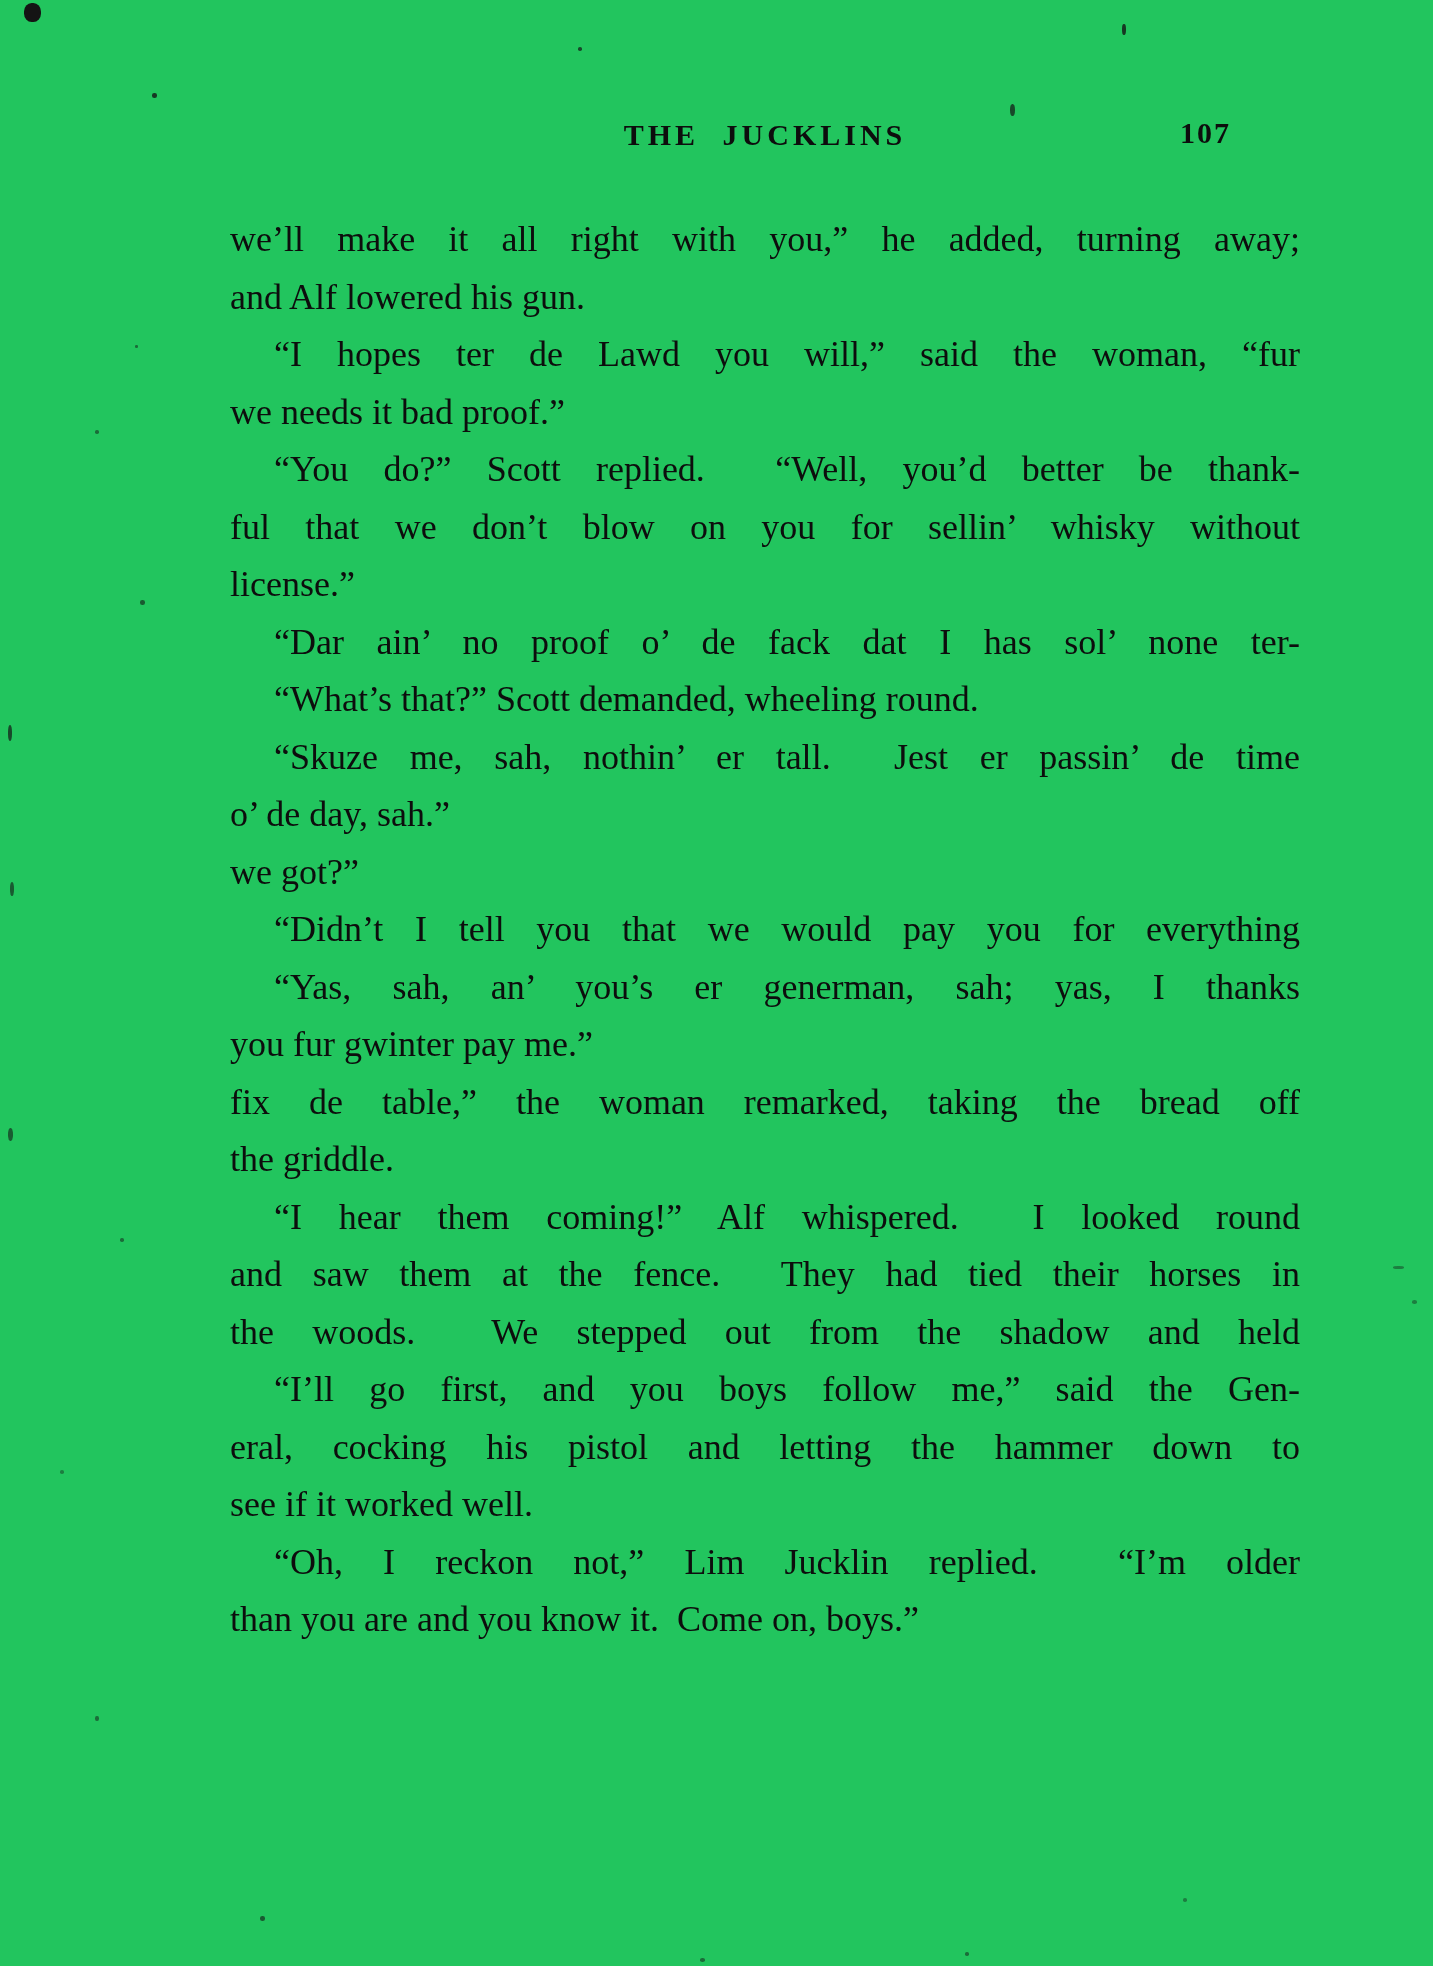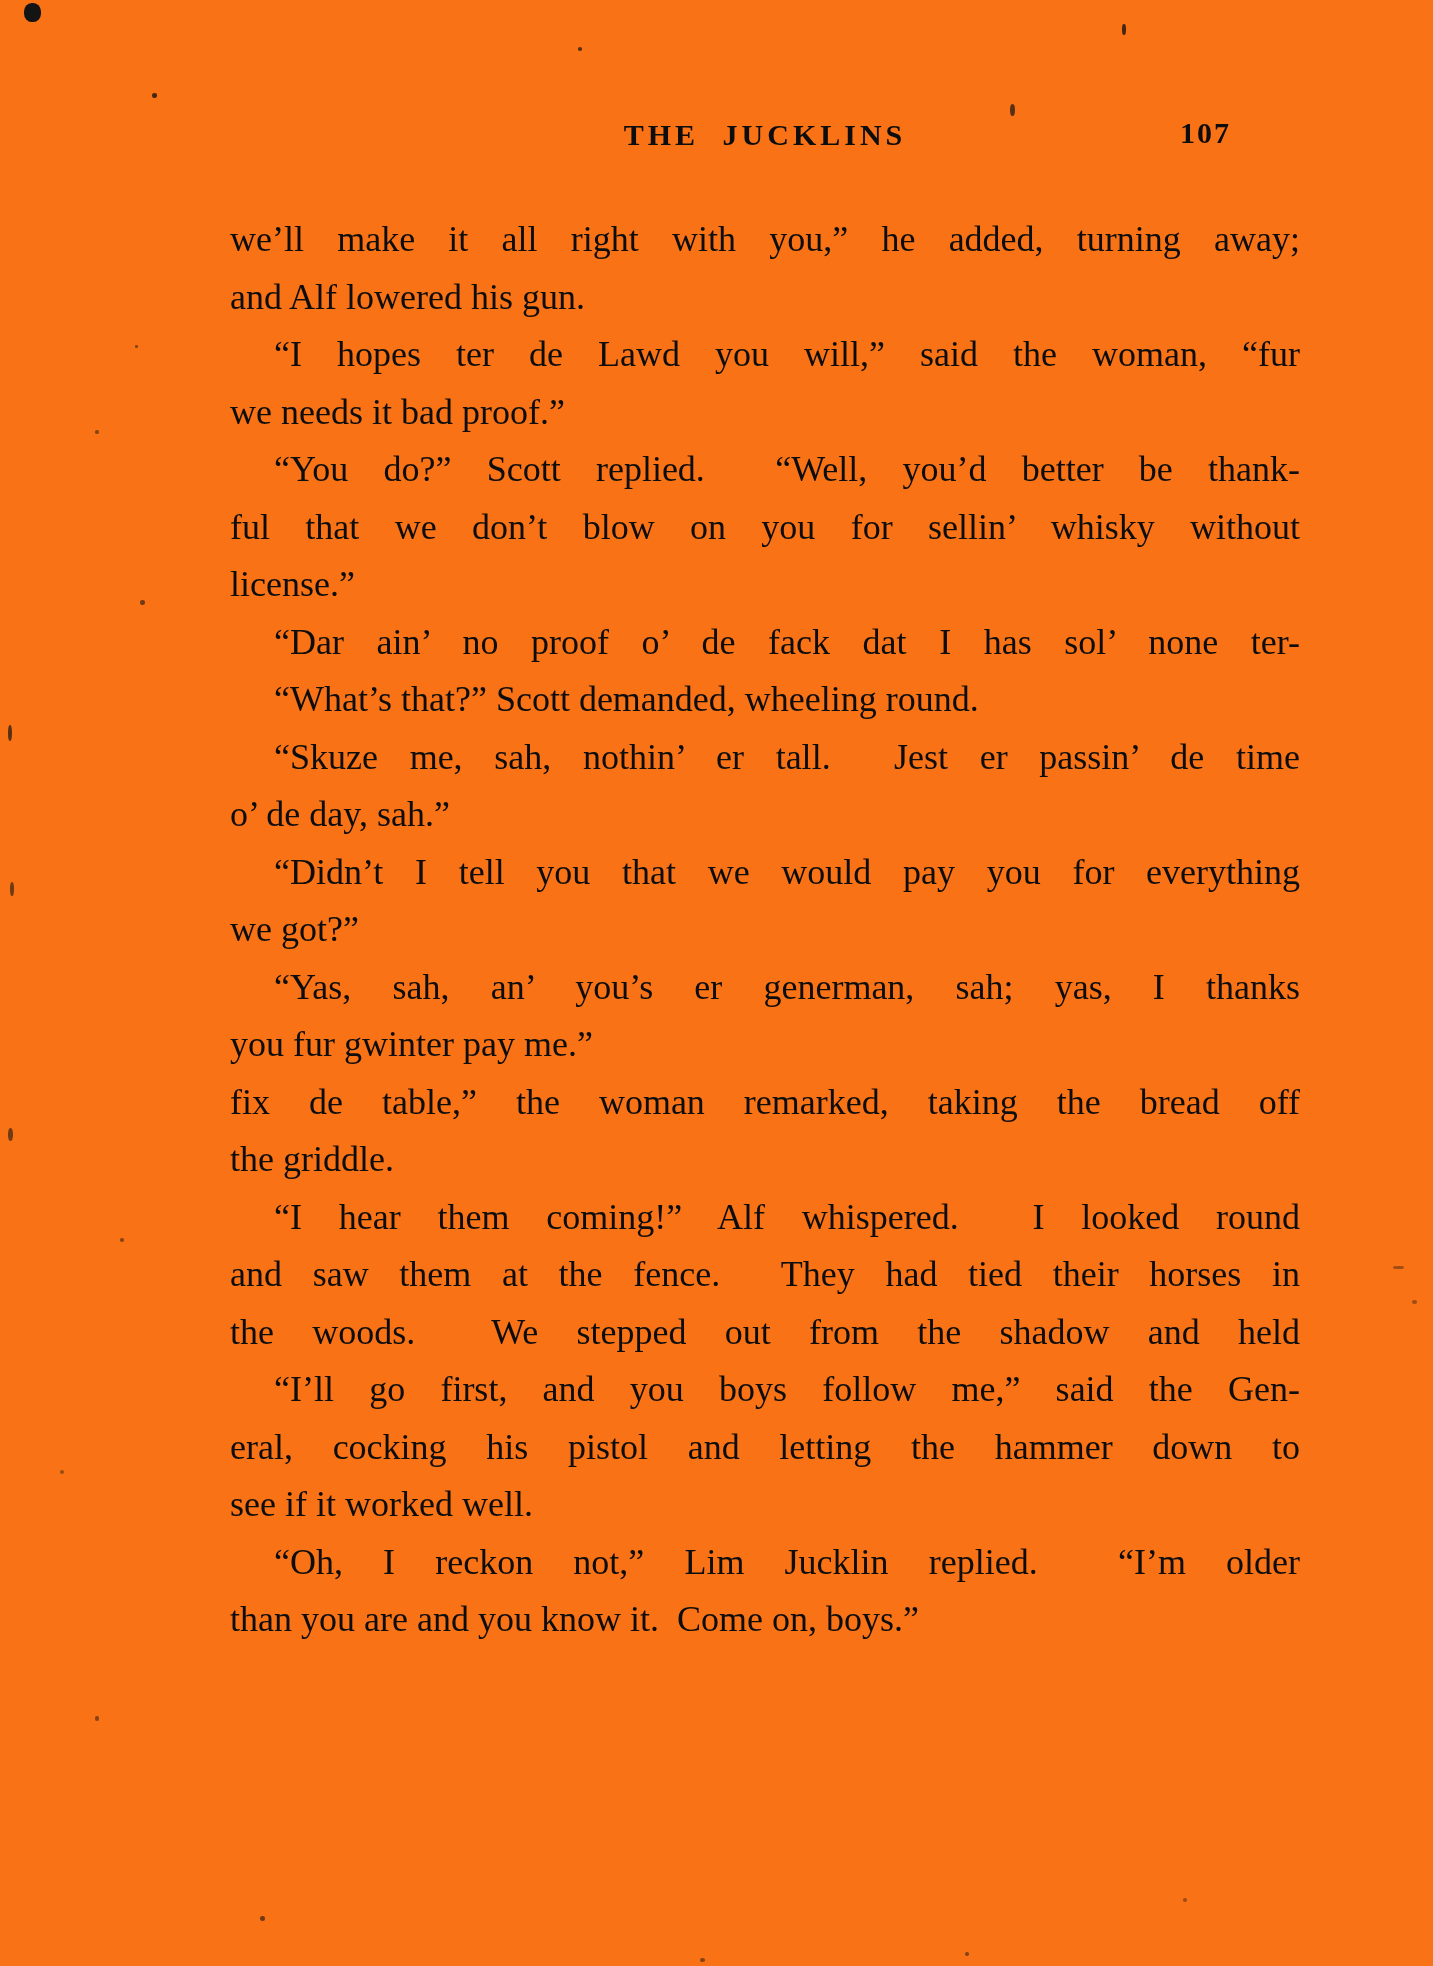--- a/index.html
+++ b/index.html
@@ -58,37 +58,37 @@
 
   .speck {
     position: absolute;
     background: #141414;
     border-radius: 45%;
   }
 </style>
 </head>
 <body style="background: rgb(253, 253, 251);">
 
-<div class="page" style="background: #f97316; color: rgb(13, 13, 13);">
+<div class="page" style="background: #22c55e; color: rgb(13, 13, 13);">
   <div class="running-title">THE JUCKLINS</div>
   <div class="page-number">107</div>
   <div class="body-text">
       <div class="line justify">we’ll make it all right with you,” he added, turning away;</div>
       <div class="line">and Alf lowered his gun.</div>
       <div class="line indent justify">“I hopes ter de Lawd you will,” said the woman, “fur</div>
       <div class="line">we needs it bad proof.”</div>
       <div class="line indent justify">“You do?” Scott replied.&nbsp; “Well, you’d better be thank-</div>
       <div class="line justify">ful that we don’t blow on you for sellin’ whisky without</div>
       <div class="line">license.”</div>
       <div class="line indent justify">“Dar ain’ no proof o’ de fack dat I has sol’ none ter-</div>
       <div class="line indent">“What’s that?” Scott demanded, wheeling round.</div>
       <div class="line indent justify">“Skuze me, sah, nothin’ er tall.&nbsp; Jest er passin’ de time</div>
       <div class="line">o’ de day, sah.”</div>
+      <div class="line">we got?”</div>
       <div class="line indent justify">“Didn’t I tell you that we would pay you for everything</div>
-      <div class="line">we got?”</div>
       <div class="line indent justify">“Yas, sah, an’ you’s er generman, sah; yas, I thanks</div>
       <div class="line">you fur gwinter pay me.”</div>
       <div class="line justify">fix de table,” the woman remarked, taking the bread off</div>
       <div class="line">the griddle.</div>
       <div class="line indent justify">“I hear them coming!” Alf whispered.&nbsp; I looked round</div>
       <div class="line justify">and saw them at the fence.&nbsp; They had tied their horses in</div>
       <div class="line justify">the woods.&nbsp; We stepped out from the shadow and held</div>
       <div class="line indent justify">“I’ll go first, and you boys follow me,” said the Gen-</div>
       <div class="line justify">eral, cocking his pistol and letting the hammer down to</div>
       <div class="line">see if it worked well.</div>

